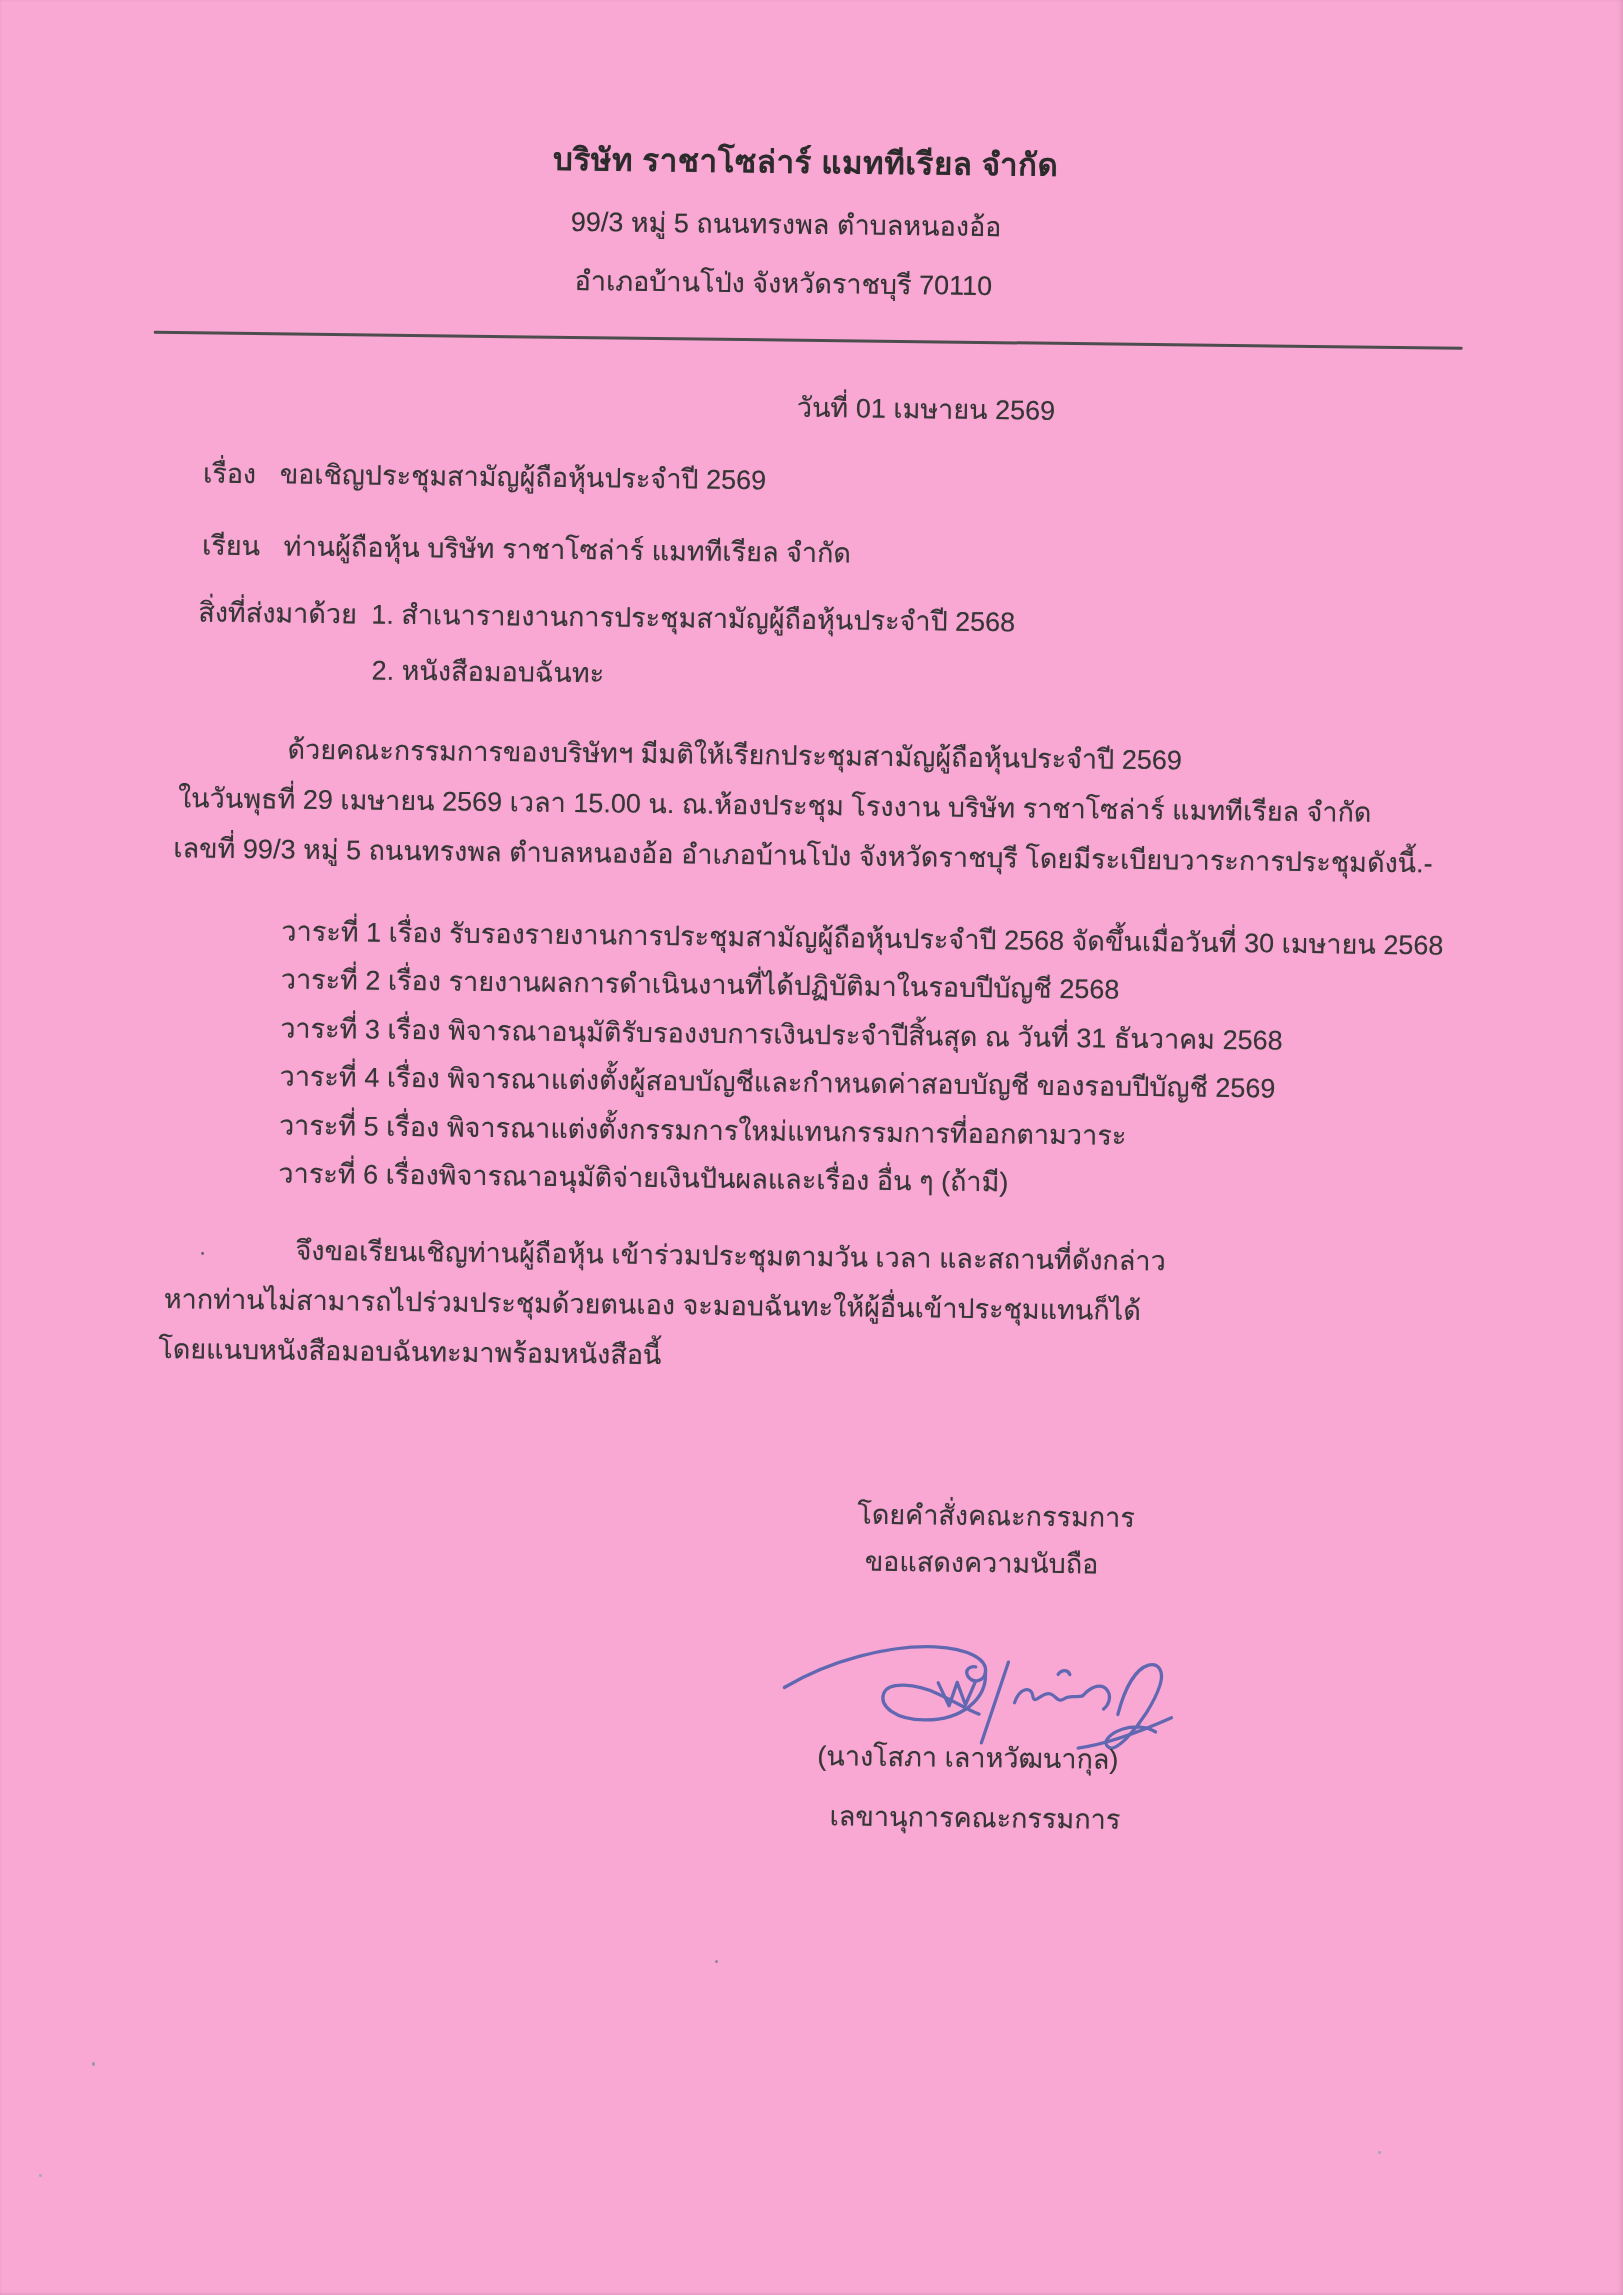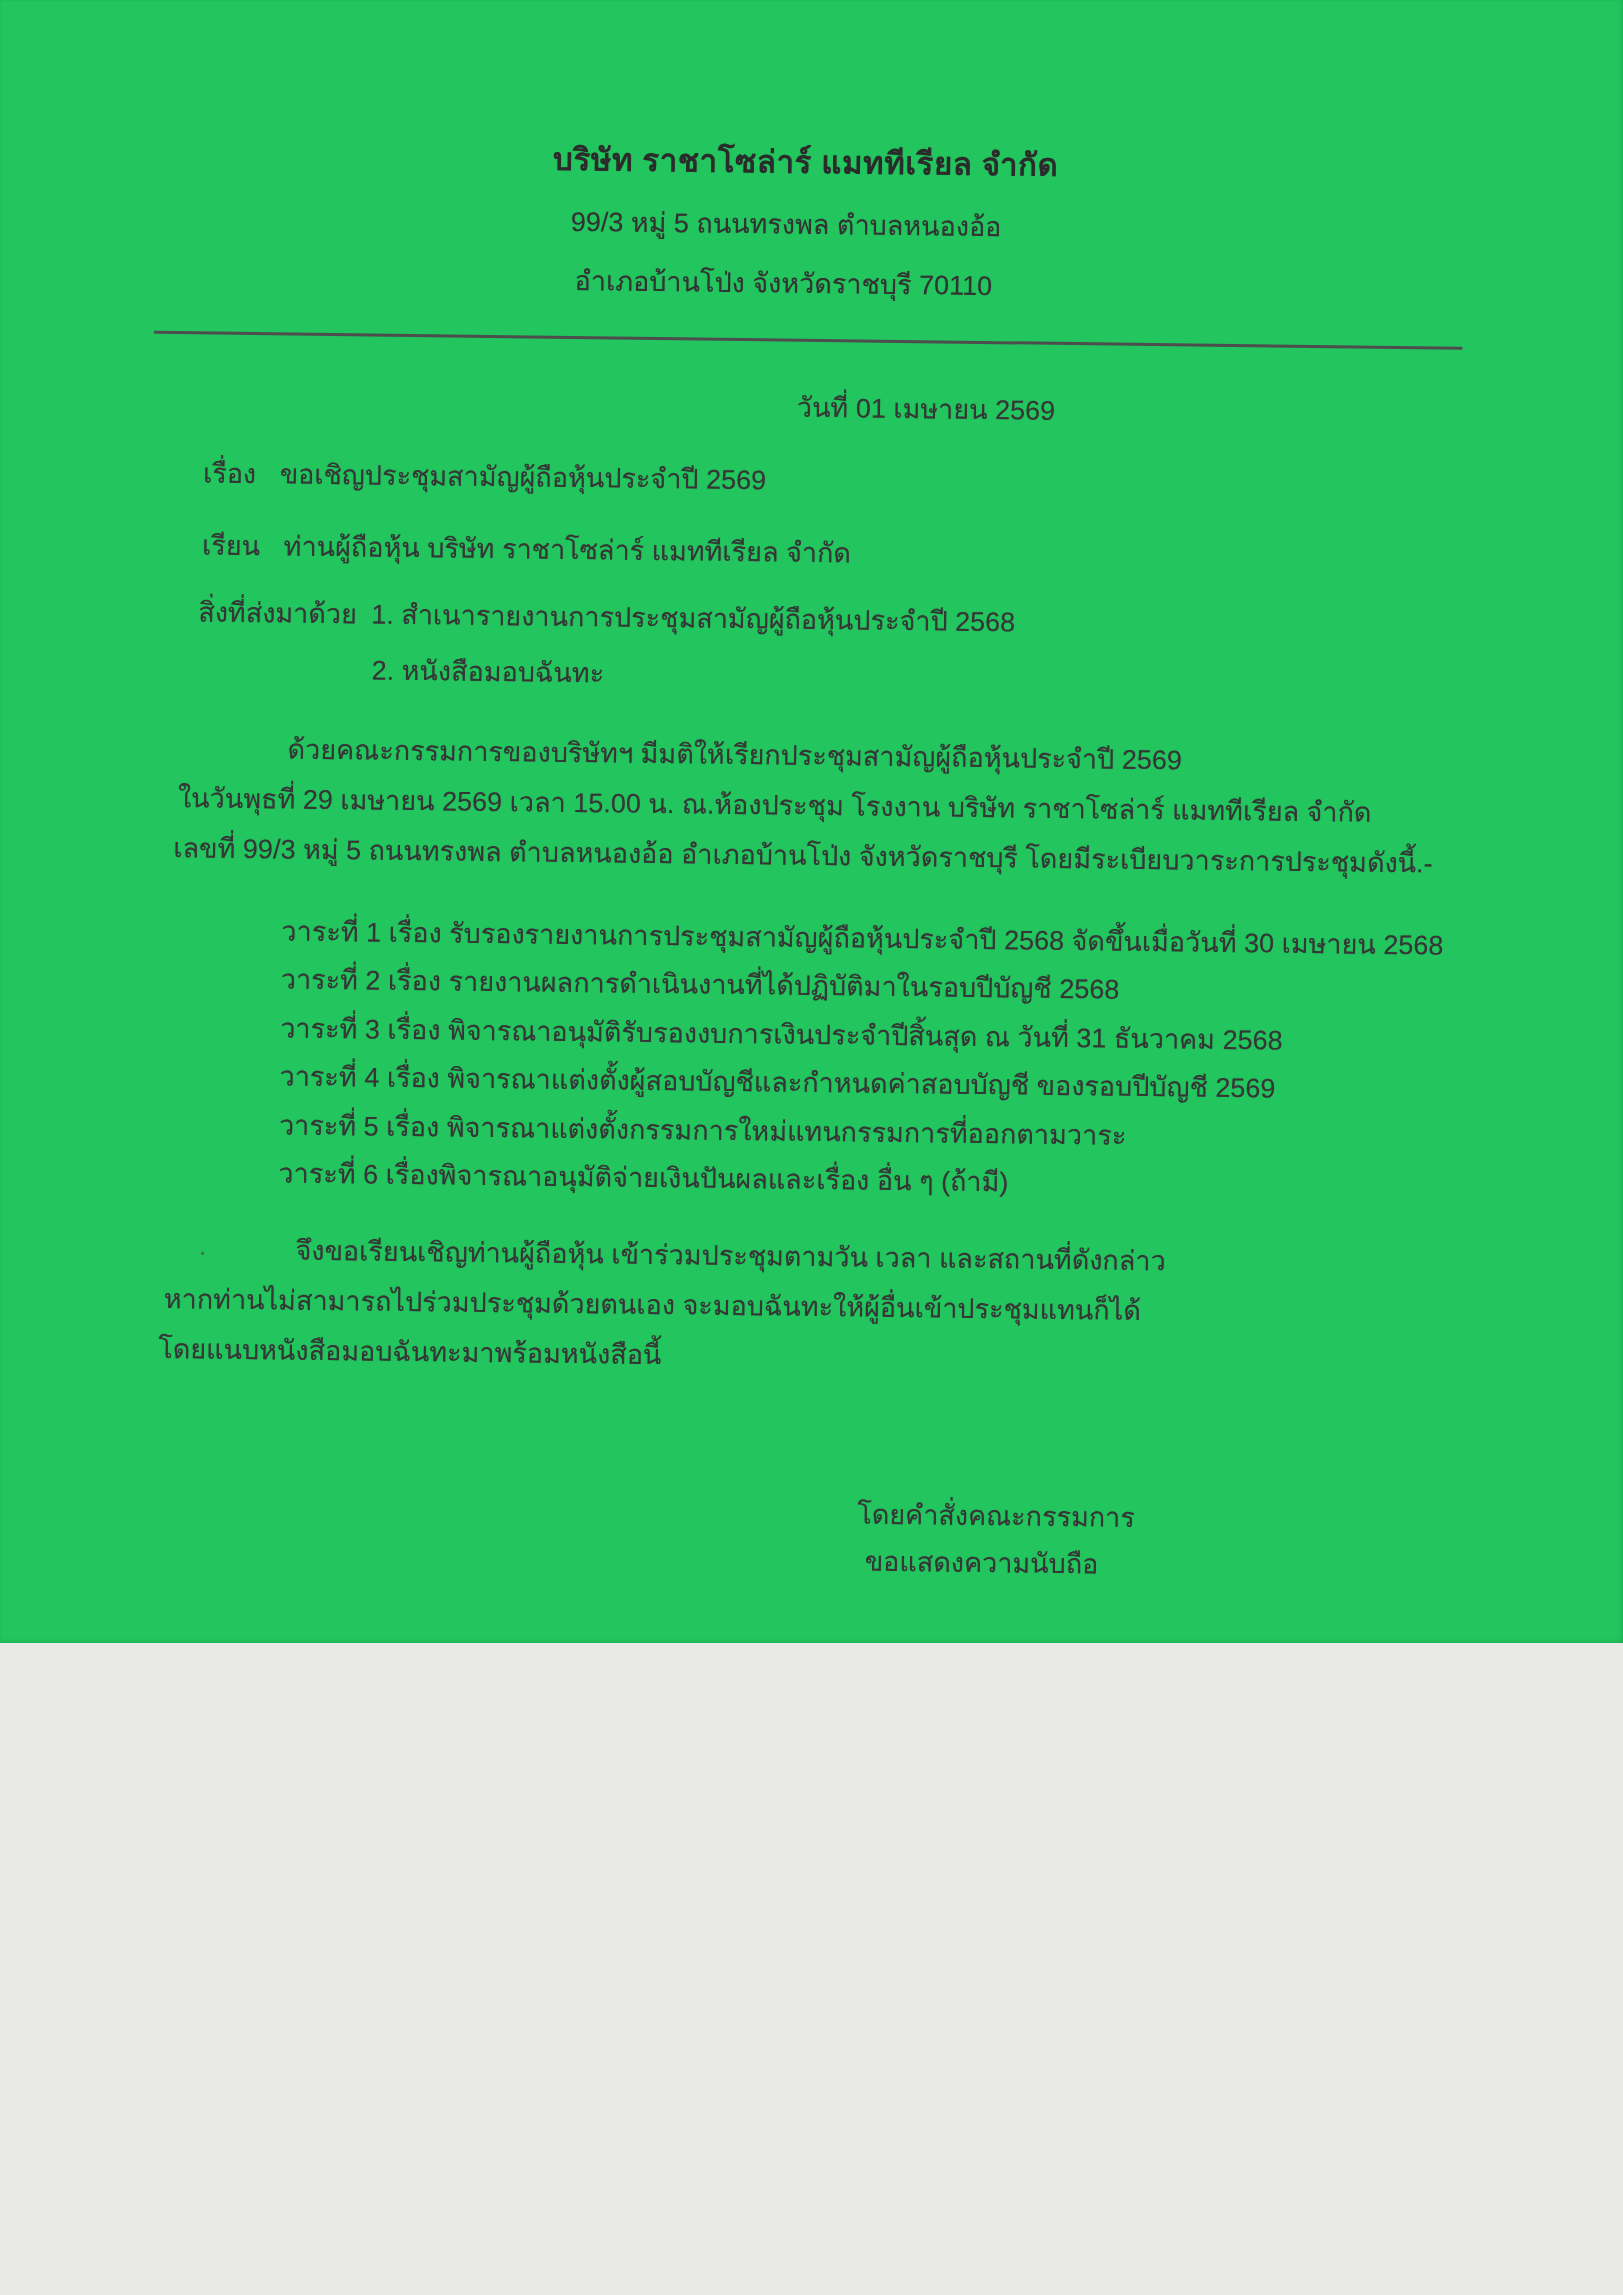--- a/index.html
+++ b/index.html
@@ -4,22 +4,22 @@
 <style>
   html,body{margin:0;padding:0;}
   body{
     width:1623px;height:2295px;
     background:#e9e9e7;
     font-family:"Liberation Sans","DejaVu Sans",sans-serif;
     overflow:hidden;
   }
   .page{
     position:relative;
-    width:1623px;height:1643px;
-    background:#22c55e;
+    width:1623px;height:2295px;
+    background:#f9a8d4;
     box-shadow:inset -3.3px 0 5.2px -2px rgba(0,0,0,.10),
                inset 0 -3.3px 5.2px -2px rgba(0,0,0,.08),
                inset 1.3px 1.3px 3.9px -2px rgba(0,0,0,.05);
     overflow:hidden;
   }
   
   .tilt{
     position:absolute;inset:0;
     transform:rotate(0.7deg);
     transform-origin:164px 1047px;

